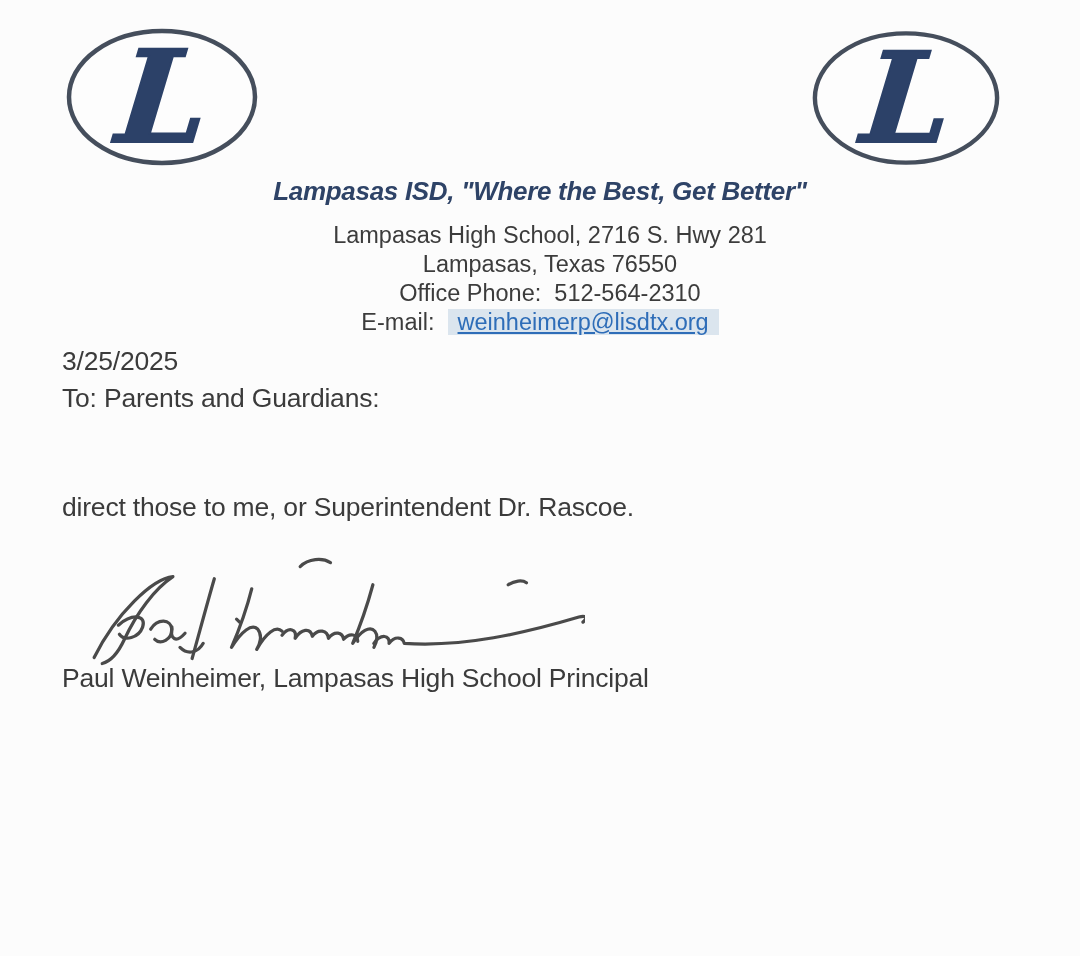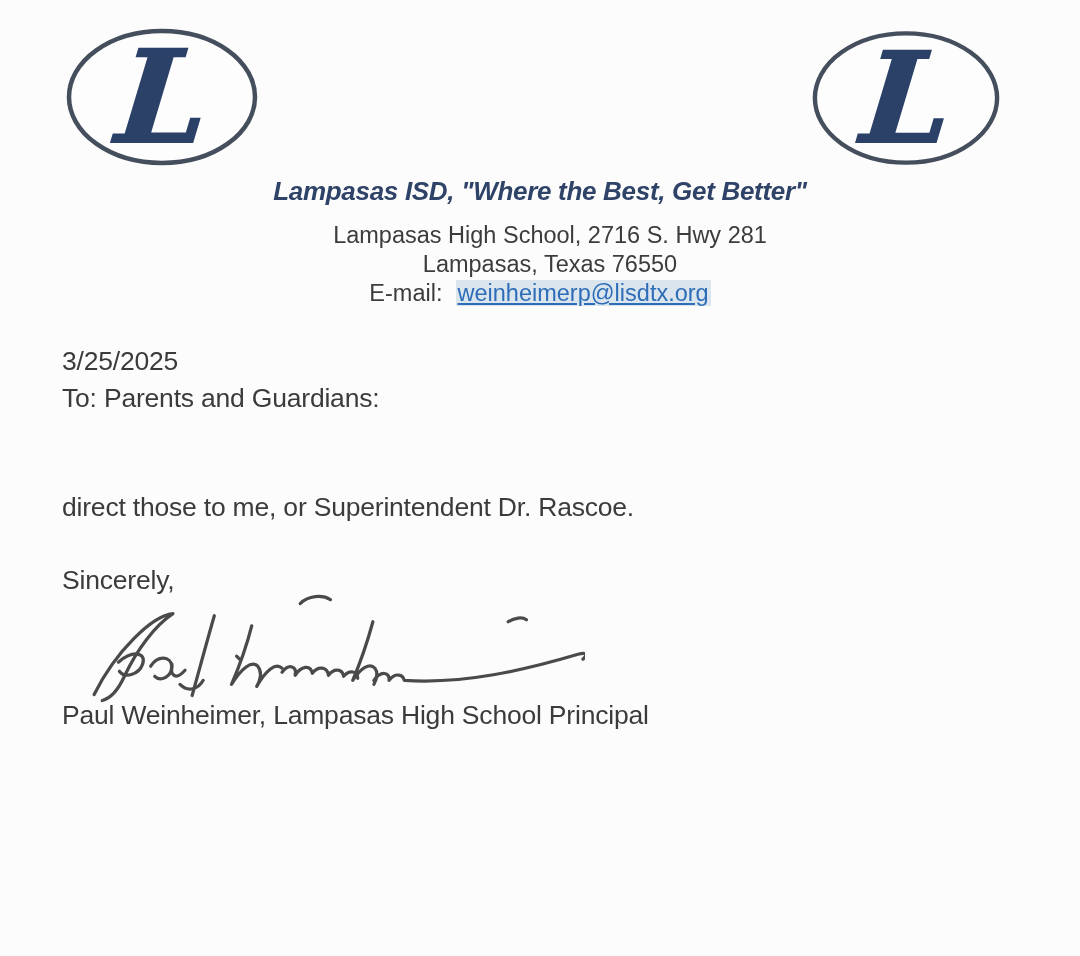--- a/index.html
+++ b/index.html
@@ -38,21 +38,21 @@
     font-size: 23.5px;
     line-height: 29px;
     color: #3c3c3c;
   }
   .addr-line { white-space: pre; margin-left: 20px; }
   .email-line { white-space: pre; }
   .email-link {
     color: #2e6db8;
     text-decoration: underline;
     background: #dbe5ee;
-    padding: 0 2px;
+    padding: 0 10px;
     cursor: pointer;
   }
 
   
   .body-block {
     position: absolute;
     left: 62px; top: 343px;
     width: 985px;
     font-size: 26.5px;
     line-height: 37px;
@@ -81,36 +81,36 @@
       <ellipse cx="98" cy="71" rx="93" ry="66" fill="#fdfdfd" stroke="#454e5c" stroke-width="4.5"></ellipse>
       <text x="100" y="116" text-anchor="middle" font-family="DejaVu Serif, serif" font-style="italic" font-weight="bold" font-size="128" fill="#2c4168" stroke="#2c4168" stroke-width="2" transform="skewX(-6)" transform-origin="98 71">L</text>
     </svg>
   </div>
 
   <div class="tagline">Lampasas ISD, "Where the Best, Get Better"</div>
 
   <div class="addr-block">
     <div class="addr-line">Lampasas High School, 2716 S. Hwy 281</div>
     <div class="addr-line">Lampasas, Texas 76550</div>
+    <div class="addr-line">Office Phone:  512-564-2310</div>
     <div class="email-line"><span>E-mail:  </span><a class="email-link">weinheimerp@lisdtx.org</a></div>
   </div>
 
   <div class="body-block">
     <div class="tline">3/25/2025</div>
     <div class="tline">To: Parents and Guardians:</div>
     <div class="spacer"></div>
 
     <div class="spacer"></div>
 
     <div>
       <div class="tline">direct those to me, or Superintendent Dr. Rascoe.</div>
     </div>
     <div class="spacer"></div>
 
-    <div class="tline">Sincerely,</div>
 
     <div class="signature-wrap">
       <svg width="505" height="112" viewBox="0 0 500 110" fill="none" stroke="#4a4a4a" stroke-width="3.2" stroke-linecap="round" stroke-linejoin="round">
         <g>
 
           <path d="M218,12 C226,4 240,3 248,8"></path>
 
           <path d="M14,102 C36,58 72,24 92,22 C74,34 56,58 44,84 C38,97 30,106 22,108"></path>
           <path d="M38,70 C52,58 66,60 62,72 C58,83 44,86 39,79"></path>
 

